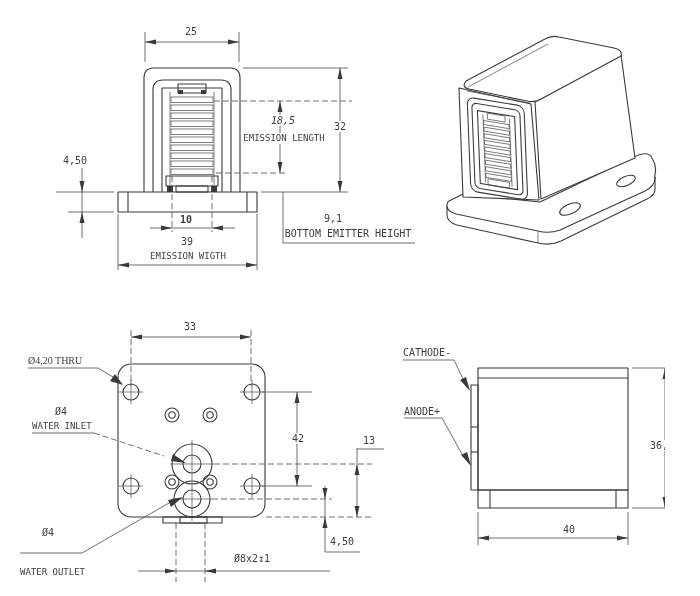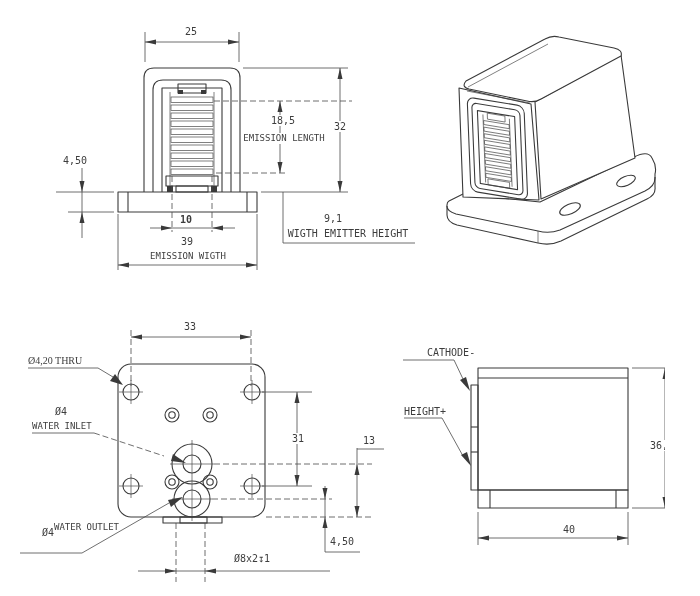--- a/index.html
+++ b/index.html
@@ -252,38 +252,38 @@
     <line class="dim" x1="454" y1="360" x2="463" y2="379"></line>
     <polygon class="ah" points="470,391 460,380 466,377"></polygon>
     <line class="dim" x1="404" y1="418" x2="442" y2="418"></line>
     <line class="dim" x1="442" y1="418" x2="463" y2="456"></line>
     <polygon class="ah" points="471,466 461,455 467,452"></polygon>
   </g>
 </svg>
 
 <div class="lbl ctr" style="left:191px;top:26px;">25</div>
 <div class="lbl ctr" style="left:75px;top:155px;">4,50</div>
-<div class="lbl ctr bg" style="left:283px;top:115px;">18,5</div>
+<div class="lbl ctr bg" style="left:283px;top:115px;font-style:italic;">18,5</div>
 <div class="lbl ctr sm bg" style="left:284px;top:133px;">EMISSION LENGTH</div>
 <div class="lbl ctr bg" style="left:340px;top:121px;">32</div>
 <div class="lbl ctr bg" style="left:186px;top:214px;font-weight:bold;">10</div>
 <div class="lbl ctr" style="left:187px;top:236px;">39</div>
 <div class="lbl ctr sm" style="left:188px;top:251px;">EMISSION WIGTH</div>
 <div class="lbl ctr" style="left:333px;top:213px;">9,1</div>
-<div class="lbl ctr" style="left:348px;top:228px;">WIGTH EMITTER HEIGHT</div>
+<div class="lbl ctr" style="left:348px;top:228px;">BOTTOM EMITTER HEIGHT</div>
 
 <div class="lbl ctr" style="left:190px;top:321px;">33</div>
 <div class="lbl" style="left:28px;top:355px;font-family:Liberation Serif, serif;">Ø4,20 THRU</div>
 <div class="lbl ctr" style="left:61px;top:406px;">Ø4</div>
 <div class="lbl sm" style="left:32px;top:421px;">WATER INLET</div>
-<div class="lbl ctr bg" style="left:298px;top:433px;">31</div>
+<div class="lbl ctr bg" style="left:298px;top:433px;">42</div>
 <div class="lbl ctr bg" style="left:369px;top:435px;">13</div>
 <div class="lbl ctr" style="left:48px;top:527px;">Ø4</div>
-<div class="lbl sm" style="left:20px;top:522px;margin-left:34px;">WATER OUTLET</div>
+<div class="lbl sm" style="left:20px;top:567px;">WATER OUTLET</div>
 <div class="lbl ctr bg" style="left:342px;top:536px;">4,50</div>
 <div class="lbl bg" style="left:232px;top:553px;">Ø8x2↧1</div>
 
-<div class="lbl" style="left:403px;top:347px;margin-left:24px;">CATHODE-</div>
-<div class="lbl" style="left:404px;top:406px;">HEIGHT+</div>
+<div class="lbl" style="left:403px;top:347px;">CATHODE-</div>
+<div class="lbl" style="left:404px;top:406px;">ANODE+</div>
 <div class="lbl ctr bg" style="left:665px;top:430px;margin-top:10px;">36,50</div>
 <div class="lbl ctr" style="left:553px;top:524px;margin-left:16px;">40</div>
 
 </div>
 
 </body></html>

